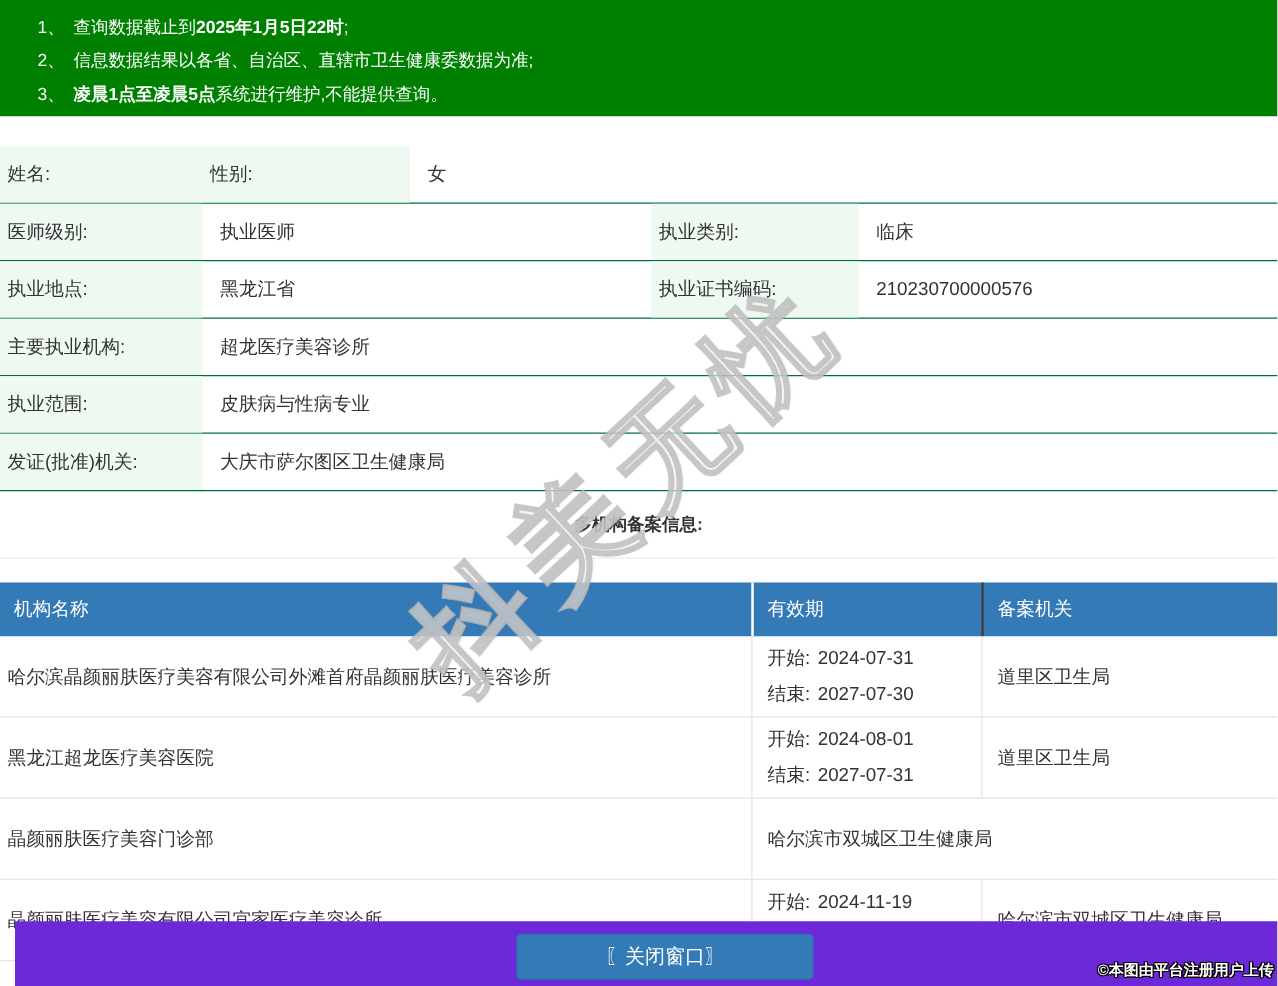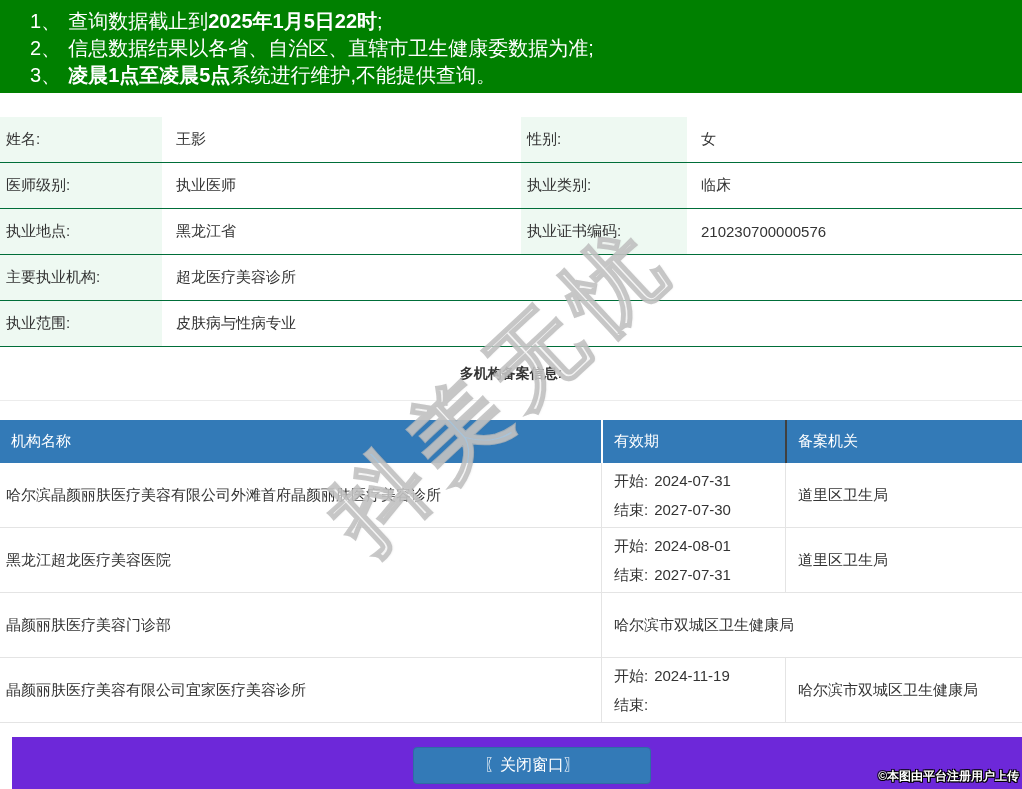--- a/index.html
+++ b/index.html
@@ -5,21 +5,21 @@
   * { margin:0; padding:0; box-sizing:border-box; }
   body { background:#fff; }
   .page {
     position:relative; width:1022px; height:789px; overflow:hidden;
     background:#fff; font-family:"Liberation Sans", sans-serif; color:#333;
   }
 
   
   .banner {
     width:100%; height:93px; background:#008000; color:#fff;
-    padding:8px 10px 0 30px; font-size:20px;
+    padding:8px 10px 0 30px; font-size:14px;
   }
   .banner-line { line-height:27px; white-space:nowrap; }
   .banner-num { margin-right:7px; }
   .banner b { font-weight:bold; }
 
   
   .info-table { margin-top:24px; }
   .info-row {
     display:flex; height:46px; border-bottom:1px solid #006e39;
     font-size:15px; align-items:stretch;
@@ -88,21 +88,20 @@
 
   <div class="banner">
       <div class="banner-line"><span class="banner-num">1、</span><span>查询数据截止到</span><b>2025年1月5日22时</b><span>;</span></div>
       <div class="banner-line"><span class="banner-num">2、</span><span>信息数据结果以各省、自治区、直辖市卫生健康委数据为准;</span></div>
       <div class="banner-line"><span class="banner-num">3、</span><b>凌晨1点至凌晨5点</b><span>系统进行维护,不能提供查询。</span></div>
     </div>
 
   <div class="info-table">
       <div class="info-row">
         <div class="cell-label">姓名:</div>
-        <div class="cell-value half">王影</div>
         <div class="cell-label second">性别:</div>
         <div class="cell-value rest">女</div>
       </div>
       <div class="info-row">
         <div class="cell-label">医师级别:</div>
         <div class="cell-value half">执业医师</div>
         <div class="cell-label second">执业类别:</div>
         <div class="cell-value rest">临床</div>
       </div>
       <div class="info-row">
@@ -111,20 +110,24 @@
         <div class="cell-label second">执业证书编码:</div>
         <div class="cell-value rest">210230700000576</div>
       </div>
       <div class="info-row">
         <div class="cell-label">主要执业机构:</div>
         <div class="cell-value rest">超龙医疗美容诊所</div>
       </div>
       <div class="info-row">
         <div class="cell-label">执业范围:</div>
         <div class="cell-value rest">皮肤病与性病专业</div>
+      </div>
+      <div class="info-row">
+        <div class="cell-label">发证(批准)机关:</div>
+        <div class="cell-value rest">大庆市萨尔图区卫生健康局</div>
       </div>
     </div>
 
   <div class="section-title">多机构备案信息:</div>
   <div class="records-gap"></div>
 
   <div>
     <div class="rec-header">
         <div class="rec-h col-name">机构名称</div>
         <div class="rec-h col-validity">有效期</div>

